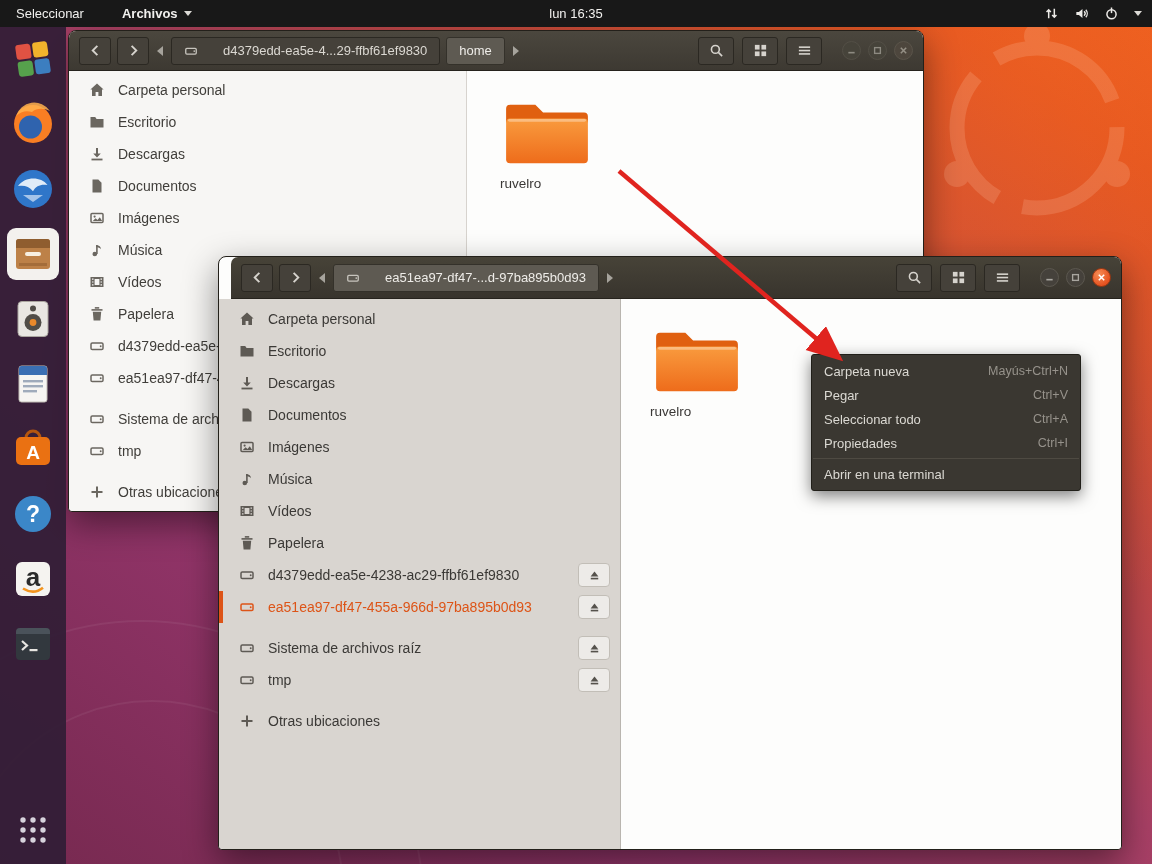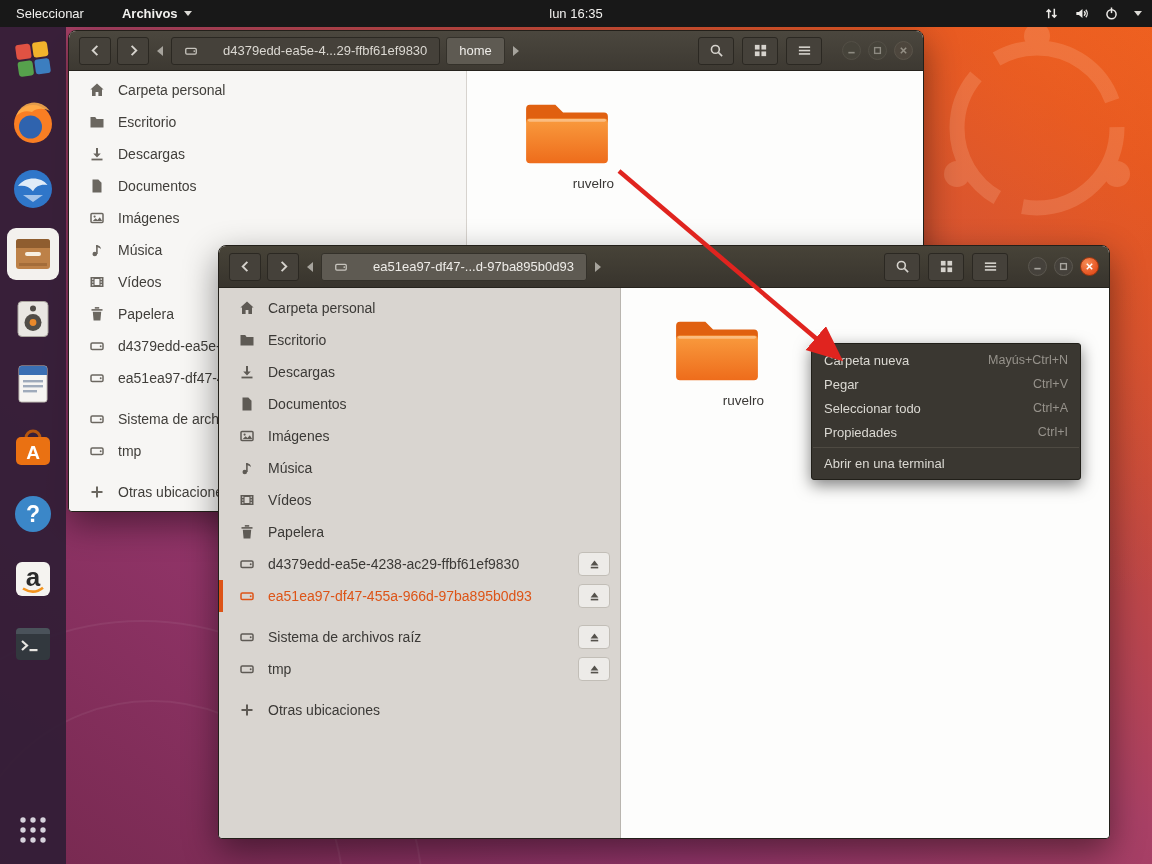--- a/index.html
+++ b/index.html
@@ -26,21 +26,21 @@
   .dock{position:absolute;left:0;top:27px;bottom:0;width:66px;background:rgba(50,30,54,.94);
     display:flex;flex-direction:column;align-items:center;padding-top:6px;gap:13px;z-index:39;box-sizing:border-box;}
   .dock-item{width:52px;height:52px;border-radius:9px;display:flex;align-items:center;justify-content:center;flex:0 0 auto;}
   .dock-item.active{background:#f3f1ee;}
   .dock-item svg{width:48px;height:48px;}
   .dock-apps{margin-top:auto;margin-bottom:8px;}
   
   .window{position:absolute;background:#fdfdfc;border:1px solid #23201a;border-radius:8px 8px 4px 4px;
     box-shadow:0 12px 34px rgba(0,0,0,.45);}
   .w1{left:68px;top:30px;width:854px;height:480px;z-index:2;}
-  .w2{left:218px;top:245px;width:890px;height:592px;z-index:5;}
+  .w2{left:218px;top:256px;width:890px;height:592px;z-index:5;padding-left:12px;}
   .titlebar{height:42px;background:linear-gradient(#474338,#38342d);border-bottom:1px solid #26231d;
     border-radius:7px 7px 0 0;display:flex;align-items:center;padding:0 10px;gap:6px;box-sizing:border-box;}
   .w1 .titlebar{height:40px;background:linear-gradient(#4b473e,#3d3932);}
   .btn{height:28px;background:#45413a;border:1px solid #2b2822;border-radius:3px;color:#dbd8d2;
     display:flex;align-items:center;justify-content:center;box-sizing:border-box;}
   .btn svg{width:15px;height:15px;color:#d6d3cd;}
   .nav{width:32px;}
   .path-btn{padding:0 12px;gap:25px;font-size:13px;white-space:nowrap;}
   .path-btn.current{background:#5e5a52;border-color:#34312a;color:#eeece8;}
   .path-btn .pico{width:14px;height:14px;color:#c7c4bd;}
@@ -68,21 +68,21 @@
   .srow.sel{box-shadow:inset 4px 0 0 var(--selection-orange,#dd5417);color:var(--selection-orange,#dd5417);}
   .srow.sel .sic{color:var(--selection-orange,#dd5417);}
   .gap{margin-top:9px;}
   .eject{margin-left:auto;width:32px;height:24px;background:#edebe8;border:1px solid #c2beb7;border-radius:4px;
     display:flex;align-items:center;justify-content:center;color:#55524c;padding:0;}
   .eject svg{width:13px;height:13px;}
   
   .content{position:absolute;right:0;bottom:0;background:#fdfdfc;border-radius:0 0 4px 0;}
   .w1 .content{top:40px;left:399px;}
   .w2 .content{top:42px;left:403px;}
-  .file-tile{position:absolute;width:114px;display:flex;flex-direction:column;align-items:flex-end;gap:5px;}
+  .file-tile{position:absolute;width:114px;display:flex;flex-direction:column;align-items:flex-start;gap:5px;}
   .w1 .file-tile{left:32px;top:26px;}
   .w2 .file-tile{left:28px;top:26px;}
   .file-label{font-size:13.5px;color:#3a3836;}
   
   .ctxmenu{position:absolute;left:592px;top:97px;width:270px;background:#3a3731;border:1px solid #211f19;
     border-radius:3px;padding:4px 0;box-shadow:0 5px 16px rgba(0,0,0,.5);z-index:30;box-sizing:border-box;}
   .mi{height:24px;display:flex;align-items:center;padding:0 12px;font-size:13px;color:#dbd9d3;}
   .mi .sc{margin-left:auto;padding-left:28px;color:#96928b;font-size:12.5px;}
   .msep{height:1px;background:#4e4a42;margin:3px 1px;}
   

